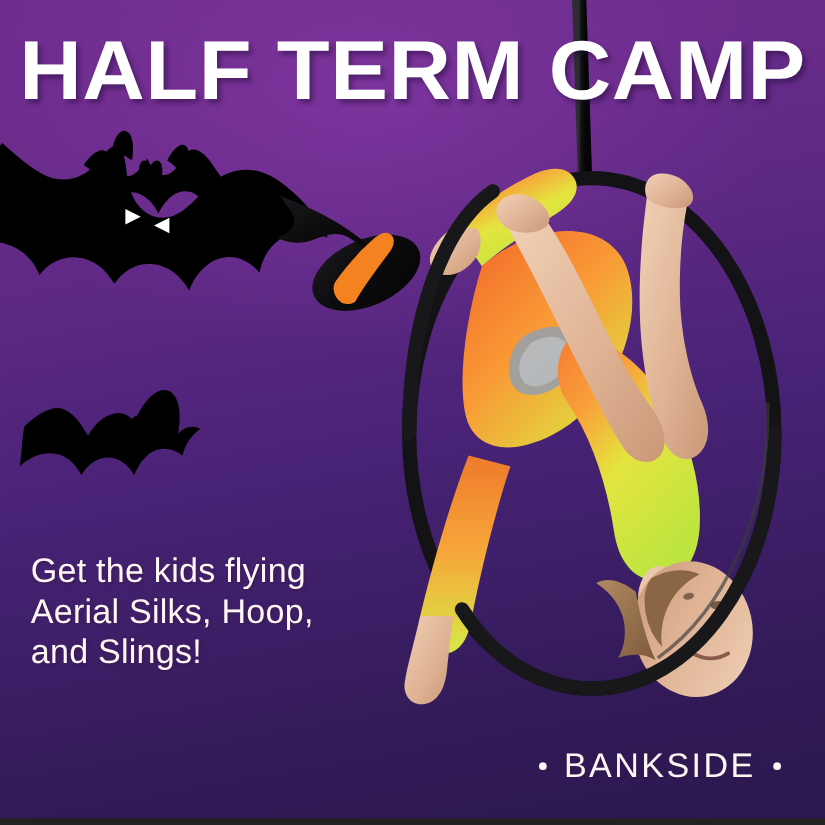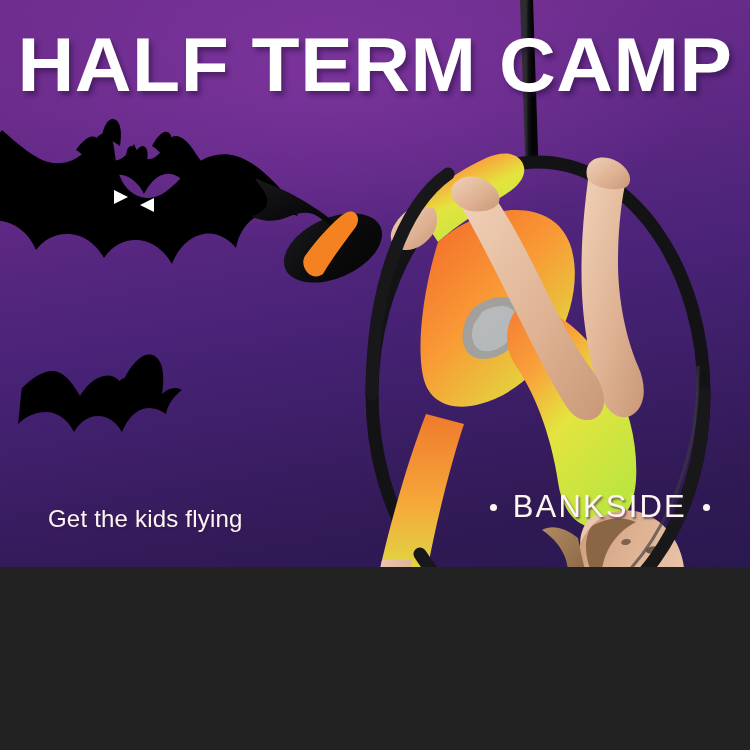--- a/index.html
+++ b/index.html
@@ -3,21 +3,21 @@
 <meta charset="utf-8">
 <style>
   html, body {
     margin: 0;
     padding: 0;
     background: #222;
   }
   #poster {
     position: relative;
     width: 750px;
-    height: 567px;
+    height: 744px;
     overflow: hidden;
     font-family: "Liberation Sans", sans-serif;
     background: linear-gradient(170deg,
         #6e2d8e 0%,
         #6a2c8b 16%,
         #5c2883 34%,
         #4a2378 52%,
         #3c1e66 70%,
         #311a56 85%,
         #2a1850 100%);
@@ -80,38 +80,38 @@
     top: -6px;
     width: 420px;
     height: 680px;
     z-index: 25;
   }
   .aerial svg { display: block; width: 100%; height: 100%; overflow: visible; }
 
   
   .bodycopy {
     position: absolute;
-    left: 48px;
+    left: 28px;
     top: 500px;
     width: 300px;
     color: #fdf7f4;
-    font-size: 24px;
+    font-size: 31px;
     line-height: 37px;
     font-weight: 400;
     letter-spacing: 0.2px;
     text-shadow: 1.5px 1.5px 2px rgba(60, 22, 70, 0.55);
     z-index: 45;
   }
   .bodycopy .ln { display: block; }
 
   
   .bankside {
     position: absolute;
     right: 40px;
-    bottom: 42px;
+    bottom: 30px;
     display: flex;
     align-items: center;
     gap: 16px;
     color: #fdf7f4;
     font-size: 31px;
     letter-spacing: 2.2px;
     font-weight: 400;
     text-shadow: 1.5px 1.5px 2px rgba(60, 22, 70, 0.6);
     z-index: 50;
   }
@@ -304,20 +304,22 @@
 
       <path d="M374,400 C374,528 300,632 208,632 C160,632 118,604 90,560" fill="none" stroke="#18181a" stroke-width="13" stroke-linecap="round"></path>
       <path d="M42,400 C42,296 72,212 118,180" fill="none" stroke="#18181a" stroke-width="13" stroke-linecap="round"></path>
 
       <path d="M368,372 C370,470 330,560 268,604" fill="none" stroke="#3a3a3e" stroke-width="3" opacity="0.65"></path>
     </svg>
   </div>
 
   <div class="bodycopy">
     <span class="ln">Get the kids flying</span>
+    <span class="ln">Aerial Silks, Hoop,</span>
+    <span class="ln">and Slings!</span>
   </div>
 
   <div class="bankside">
     <span class="dot"></span>
     <span>BANKSIDE</span>
     <span class="dot"></span>
   </div>
 
 </div>
 

